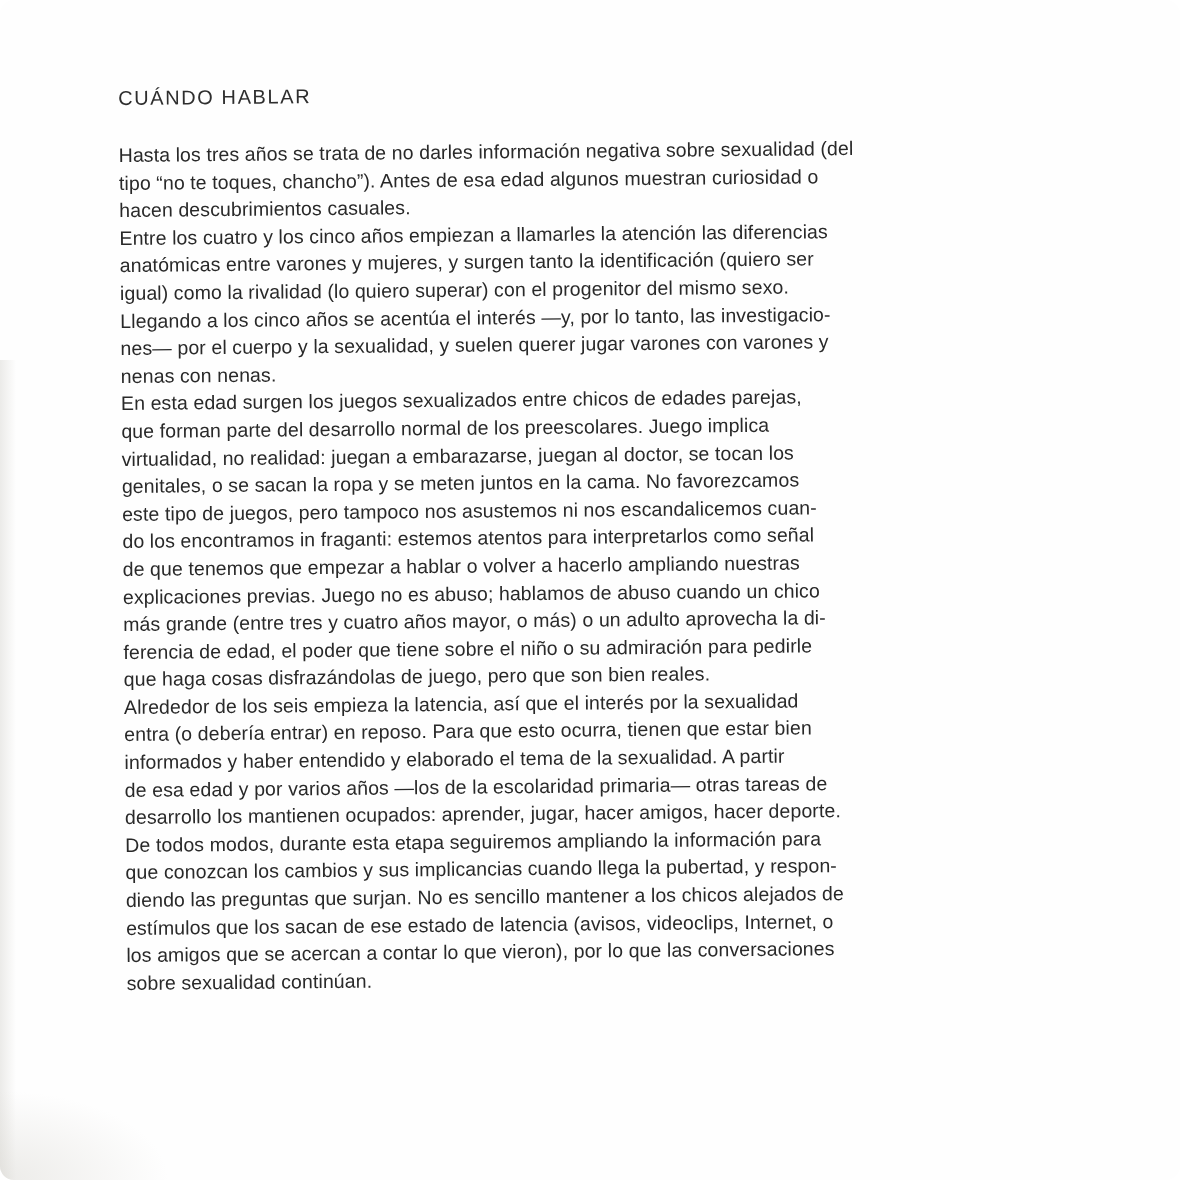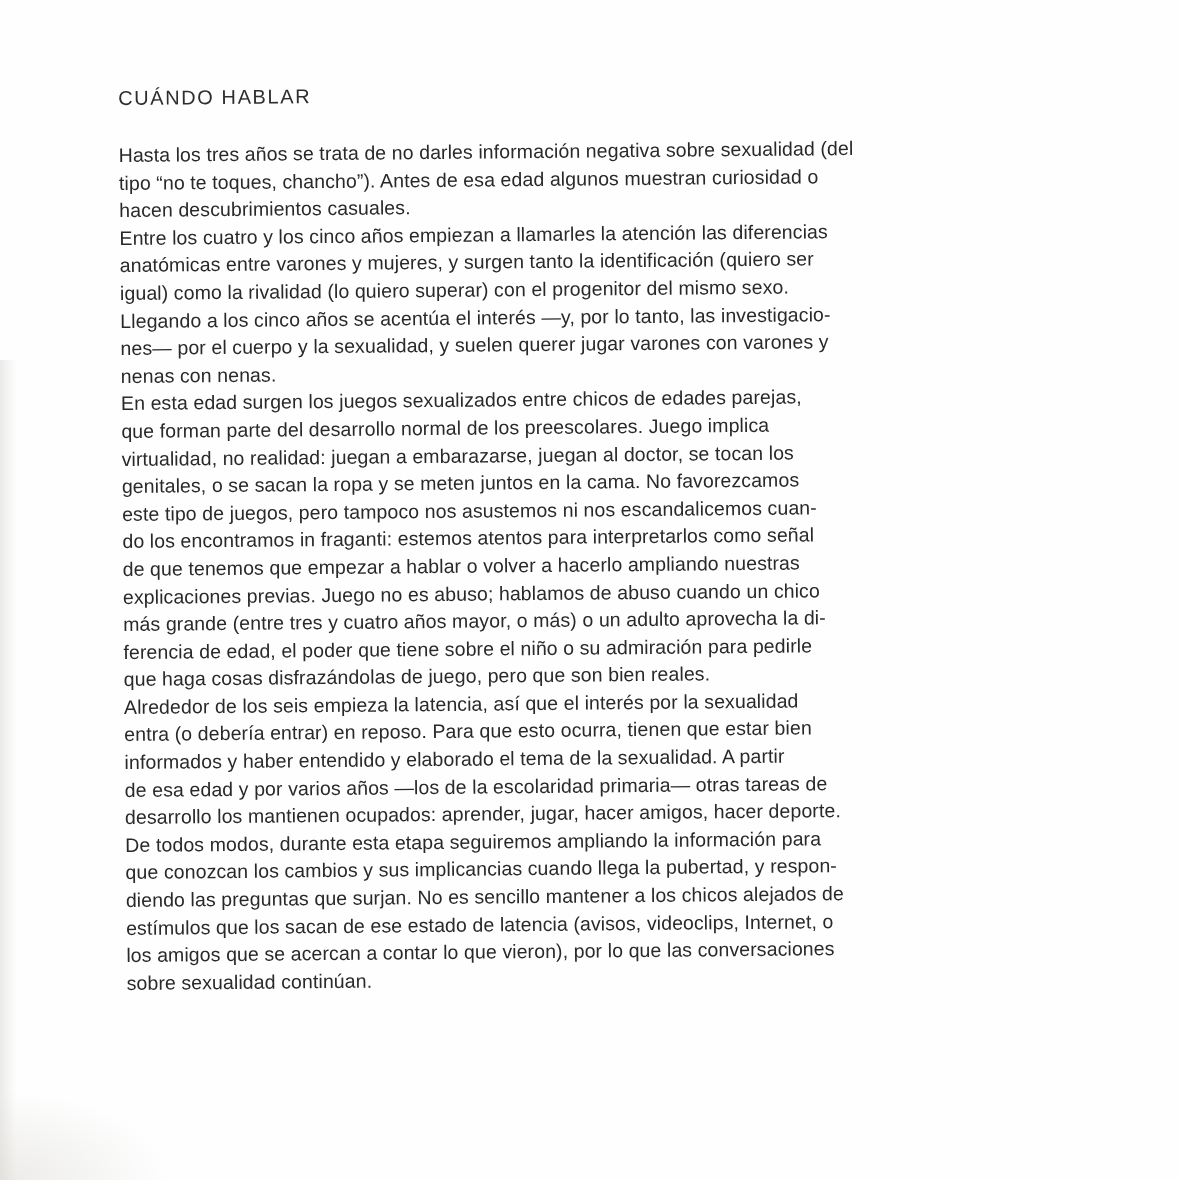--- a/index.html
+++ b/index.html
@@ -12,20 +12,21 @@
     background: #ffffff;
     font-family: "Liberation Sans", sans-serif;
     overflow: hidden;
   }
   .page {
     position: relative;
     width: 1180px;
     height: 1180px;
     background: #fefefe;
     overflow: hidden;
+    border-radius: 14px;
   }
   
   .scan-edge-left {
     position: absolute;
     left: 0;
     top: 360px;
     width: 16px;
     height: 820px;
     background: linear-gradient(90deg, rgba(220,219,215,0.55), rgba(255,255,255,0));
     pointer-events: none;

